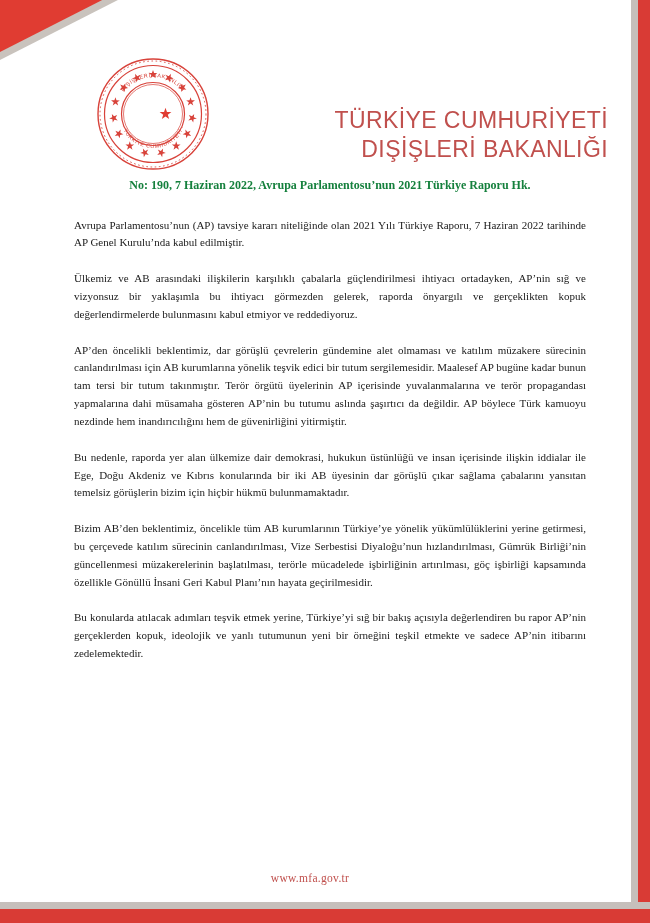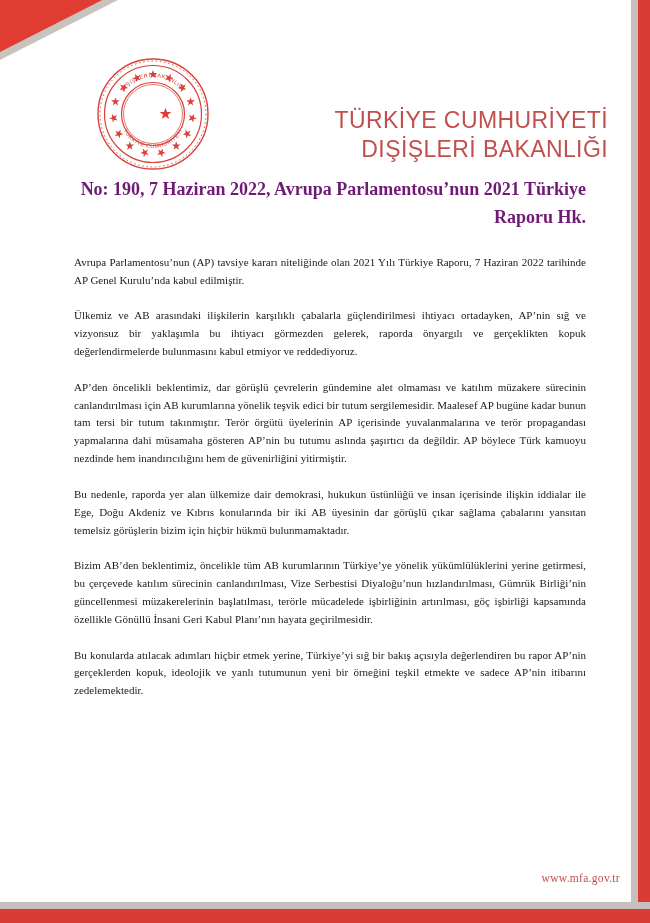--- a/index.html
+++ b/index.html
@@ -113,43 +113,43 @@
   
   .content {
     position: absolute;
     left: 74px;
     top: 176px;
     width: 512px;
     z-index: 4;
   }
   .doc-heading {
     font-weight: bold;
-    font-size: 18px;
+    font-size: 12px;
     line-height: 1.55;
-    color: #701a75;
+    color: #15803d;
     margin: 0 0 22px 0;
-    text-align: right;
+    text-align: center;
   }
   .para {
     font-size: 11px;
     line-height: 1.62;
     color: #1a1a1a;
     margin: 0 0 18px 0;
     text-align: justify;
     text-justify: inter-word;
   }
   .para:last-child { margin-bottom: 0; }
 
   
   .footer-url {
     position: absolute;
     left: 0;
     top: 872px;
     width: 620px;
-    text-align: right;
+    text-align: center;
     color: #c0504d;
     font-size: 11.5px;
     letter-spacing: 0.3px;
     z-index: 4;
   }
 </style>
 </head>
 <body>
 
 <div class="page">
@@ -274,18 +274,18 @@
   </div>
 
   <div class="content">
     <p class="doc-heading">No: 190, 7 Haziran 2022, Avrupa Parlamentosu’nun 2021 Türkiye Raporu Hk.</p>
 
     <p class="para">Avrupa Parlamentosu’nun (AP) tavsiye kararı niteliğinde olan 2021 Yılı Türkiye Raporu, 7 Haziran 2022 tarihinde AP Genel Kurulu’nda kabul edilmiştir.</p>
     <p class="para">Ülkemiz ve AB arasındaki ilişkilerin karşılıklı çabalarla güçlendirilmesi ihtiyacı ortadayken, AP’nin sığ ve vizyonsuz bir yaklaşımla bu ihtiyacı görmezden gelerek, raporda önyargılı ve gerçeklikten kopuk değerlendirmelerde bulunmasını kabul etmiyor ve reddediyoruz.</p>
     <p class="para">AP’den öncelikli beklentimiz, dar görüşlü çevrelerin gündemine alet olmaması ve katılım müzakere sürecinin canlandırılması için AB kurumlarına yönelik teşvik edici bir tutum sergilemesidir. Maalesef AP bugüne kadar bunun tam tersi bir tutum takınmıştır. Terör örgütü üyelerinin AP içerisinde yuvalanmalarına ve terör propagandası yapmalarına dahi müsamaha gösteren AP’nin bu tutumu aslında şaşırtıcı da değildir. AP böylece Türk kamuoyu nezdinde hem inandırıcılığını hem de güvenirliğini yitirmiştir.</p>
     <p class="para">Bu nedenle, raporda yer alan ülkemize dair demokrasi, hukukun üstünlüğü ve insan içerisinde ilişkin iddialar ile Ege, Doğu Akdeniz ve Kıbrıs konularında bir iki AB üyesinin dar görüşlü çıkar sağlama çabalarını yansıtan temelsiz görüşlerin bizim için hiçbir hükmü bulunmamaktadır.</p>
     <p class="para">Bizim AB’den beklentimiz, öncelikle tüm AB kurumlarının Türkiye’ye yönelik yükümlülüklerini yerine getirmesi, bu çerçevede katılım sürecinin canlandırılması, Vize Serbestisi Diyaloğu’nun hızlandırılması, Gümrük Birliği’nin güncellenmesi müzakerelerinin başlatılması, terörle mücadelede işbirliğinin artırılması, göç işbirliği kapsamında özellikle Gönüllü İnsani Geri Kabul Planı’nın hayata geçirilmesidir.</p>
-    <p class="para">Bu konularda atılacak adımları hiçbir etmek yerine, Türkiye’yi sığ bir bakış açısıyla değerlendiren bu rapor AP’nin gerçeklerden kopuk, ideolojik ve yanlı tutumunun yeni bir örneğini teşkil etmekte ve sadece AP’nin itibarını zedelemektedir.</p>
+    <p class="para">Bu konularda atılacak adımları teşvik etmek yerine, Türkiye’yi sığ bir bakış açısıyla değerlendiren bu rapor AP’nin gerçeklerden kopuk, ideolojik ve yanlı tutumunun yeni bir örneğini teşkil etmekte ve sadece AP’nin itibarını zedelemektedir.</p>
   </div>
 
   <div class="footer-url">www.mfa.gov.tr</div>
 
 </div>
 
 </body></html>

